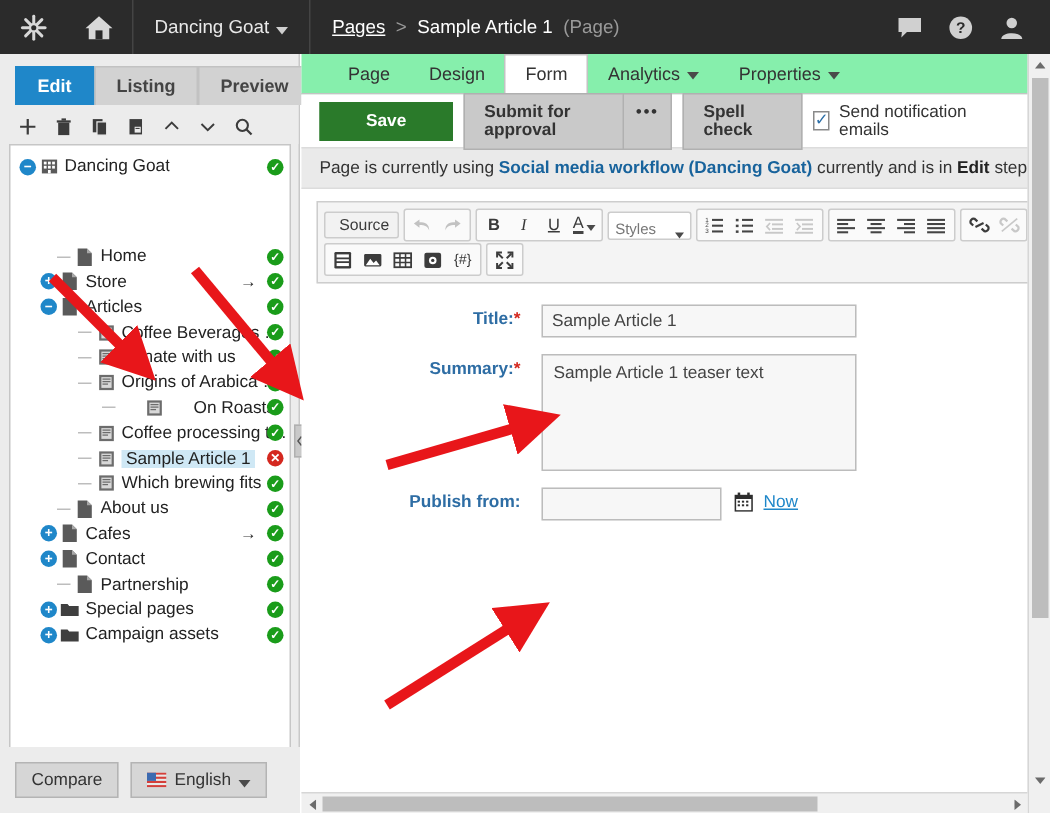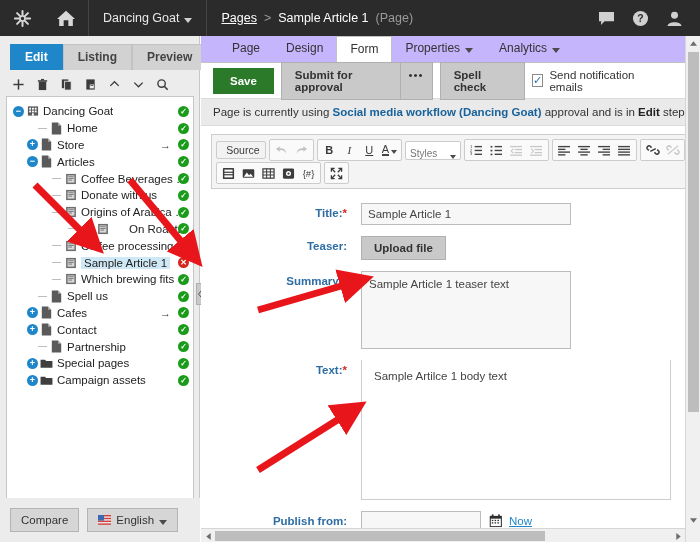--- a/index.html
+++ b/index.html
@@ -102,37 +102,37 @@
     background:#c9c9c9; border:1px solid #b0b0b0; display:flex;
     align-items:center; justify-content:center;
   }
 
   
   .right {
     position:absolute; left:201px; top:36px; width:499px; height:506px;
     background:#fff;
   }
   .rt-tabs {
-    height:27px; background:#c4b5fd; display:flex; align-items:flex-start;
+    height:27px; background:#86efac; display:flex; align-items:center;
     padding-left:18px; border-bottom:1px solid #c3c3c3;
   }
   .rt-tab {
     padding:5px 13px 6px; font-size:12px; color:#333; background:transparent;
     display:flex; align-items:center; gap:5px;
   }
   .rt-tab.active { background:#fff; border:1px solid #c3c3c3; border-bottom:1px solid #fff;
     margin-bottom:-1px; }
 
   .act-bar {
     height:35px; display:flex; align-items:center; gap:7px; padding:0 12px;
     background:#fff;
   }
   .btn-save {
     background:#2a7a2a; color:#fff; font-weight:bold; font-size:11.5px;
-    padding:6px 16px; border:1px solid #2a7a2a;
+    padding:6px 30px; border:1px solid #2a7a2a;
   }
   .btn-grp { display:flex;border-radius:16px; }
   .btn-sub {
     background:#c9c9c9; border:1px solid #b0b0b0; font-weight:bold; font-size:11.5px;
     color:#333; padding:6px 13px;
   }
   .btn-dots {
     background:#c9c9c9; border:1px solid #b0b0b0; border-left:none; color:#333;
     padding:6px 8px; font-size:11.5px; letter-spacing:1px;
   }
@@ -344,21 +344,21 @@
                   <rect x="2.4" y="6" width="2" height="2"></rect>
                   <rect x="5.4" y="6" width="2" height="2"></rect>
                   <rect x="8.4" y="6" width="2" height="2"></rect>
                   <rect x="5.4" y="9" width="2" height="2.5"></rect>
                 </g>
               </svg>
             </span>
             <span class="lbl">Dancing Goat</span>
             <span class="status">✓</span>
           </div>
-          <div class="tnode" style="padding-left: 20px;">
+          <div class="tnode" style="padding-left: 20px; margin-top: 43px;">
             <span class="nub"></span>
             <span class="dash"></span>
             <span class="ico">
               <svg width="11" height="13" viewBox="0 0 11 13">
                 <path d="M0.8 0.6 H7 L10.2 3.8 V12.4 H0.8 Z" fill="#5a5a5a"></path>
                 <path d="M7 0.6 L10.2 3.8 H7 Z" fill="#a8a8a8"></path>
               </svg>
             </span>
             <span class="lbl">Home</span>
             <span class="status">✓</span>
@@ -493,21 +493,21 @@
           </div>
           <div class="tnode" style="padding-left: 20px;">
             <span class="nub"></span>
             <span class="dash"></span>
             <span class="ico">
               <svg width="11" height="13" viewBox="0 0 11 13">
                 <path d="M0.8 0.6 H7 L10.2 3.8 V12.4 H0.8 Z" fill="#5a5a5a"></path>
                 <path d="M7 0.6 L10.2 3.8 H7 Z" fill="#a8a8a8"></path>
               </svg>
             </span>
-            <span class="lbl">Spell us</span>
+            <span class="lbl">About us</span>
             <span class="status">✓</span>
           </div>
           <div class="tnode" style="padding-left: 20px;">
             <span class="plus">+</span>
             <span class="ico">
               <svg width="11" height="13" viewBox="0 0 11 13">
                 <path d="M0.8 0.6 H7 L10.2 3.8 V12.4 H0.8 Z" fill="#5a5a5a"></path>
                 <path d="M7 0.6 L10.2 3.8 H7 Z" fill="#a8a8a8"></path>
               </svg>
             </span>
@@ -596,44 +596,44 @@
       <div class="rt-tab">
           <span>Page</span>
         </div>
       <div class="rt-tab">
           <span>Design</span>
         </div>
       <div class="rt-tab active">
           <span>Form</span>
         </div>
       <div class="rt-tab">
+        <span>Analytics</span>
+        <span class="caret-dn dark"></span>
+      </div>
+      <div class="rt-tab">
         <span>Properties</span>
-        <span class="caret-dn dark"></span>
-      </div>
-      <div class="rt-tab">
-        <span>Analytics</span>
         <span class="caret-dn dark"></span>
       </div>
     </div>
 
     <div class="act-bar">
       <div class="btn-save">Save</div>
       <div class="btn-grp">
         <div class="btn-sub">Submit for approval</div>
         <div class="btn-dots">•••</div>
       </div>
       <div class="btn-spell">Spell check</div>
       <div class="notify">
         <span class="cb">✓</span>
         <span>Send notification emails</span>
       </div>
     </div>
 
     <div class="wf-bar">
-      <span>Page is currently using </span><b class="link">Social media workflow (Dancing Goat)</b><span> approval and is in </span><b>Edit</b><span> step.</span>
+      <span>Page is currently using </span><b class="link">Social media workflow (Dancing Goat)</b><span> currently and is in </span><b>Edit</b><span> step.</span>
     </div>
 
     <div class="ck-toolbar">
       <div class="ck-row">
         <div class="ck-b src">
           <svg width="11" height="11" viewBox="0 0 12 12">
               <rect x="0.5" y="0.5" width="11" height="11" fill="#fff" stroke="#666"></rect>
               <text x="6" y="9" font-size="8" text-anchor="middle" fill="#444" font-family="Liberation Sans, sans-serif">&lt;&gt;</text>
             </svg>
           <span>Source</span>
@@ -833,38 +833,28 @@
 
     <div class="form">
 
       <div class="frow">
         <div class="flabel">
           <span>Title:</span><span class="req">*</span>
         </div>
         <input class="inp" value="Sample Article 1" style="">
       </div>
 
-      <div class="frow">
-        <div class="flabel">Teaser:</div>
-        <div class="btn-upload">Upload file</div>
-      </div>
 
       <div class="frow">
         <div class="flabel">
           <span>Summary:</span><span class="req">*</span>
         </div>
         <textarea class="ta" style="">Sample Article 1 teaser text</textarea>
       </div>
 
-      <div class="frow">
-        <div class="flabel">
-          <span>Text:</span><span class="req">*</span>
-        </div>
-        <div class="ck-body">Sample Artilce 1 body text</div>
-      </div>
 
       <div class="frow">
         <div class="flabel">Publish from:</div>
         <input class="inp dt" value="" style="">
         <span class="cal">
           <svg width="14" height="14" viewBox="0 0 15 15">
             <rect x="0.8" y="2" width="13" height="12" fill="#2e2e2e"></rect>
             <rect x="1.9" y="5" width="10.8" height="8" fill="#fff"></rect>
             <g fill="#2e2e2e">
                 <rect x="3" y="0.4" width="1.8" height="2.6"></rect>

